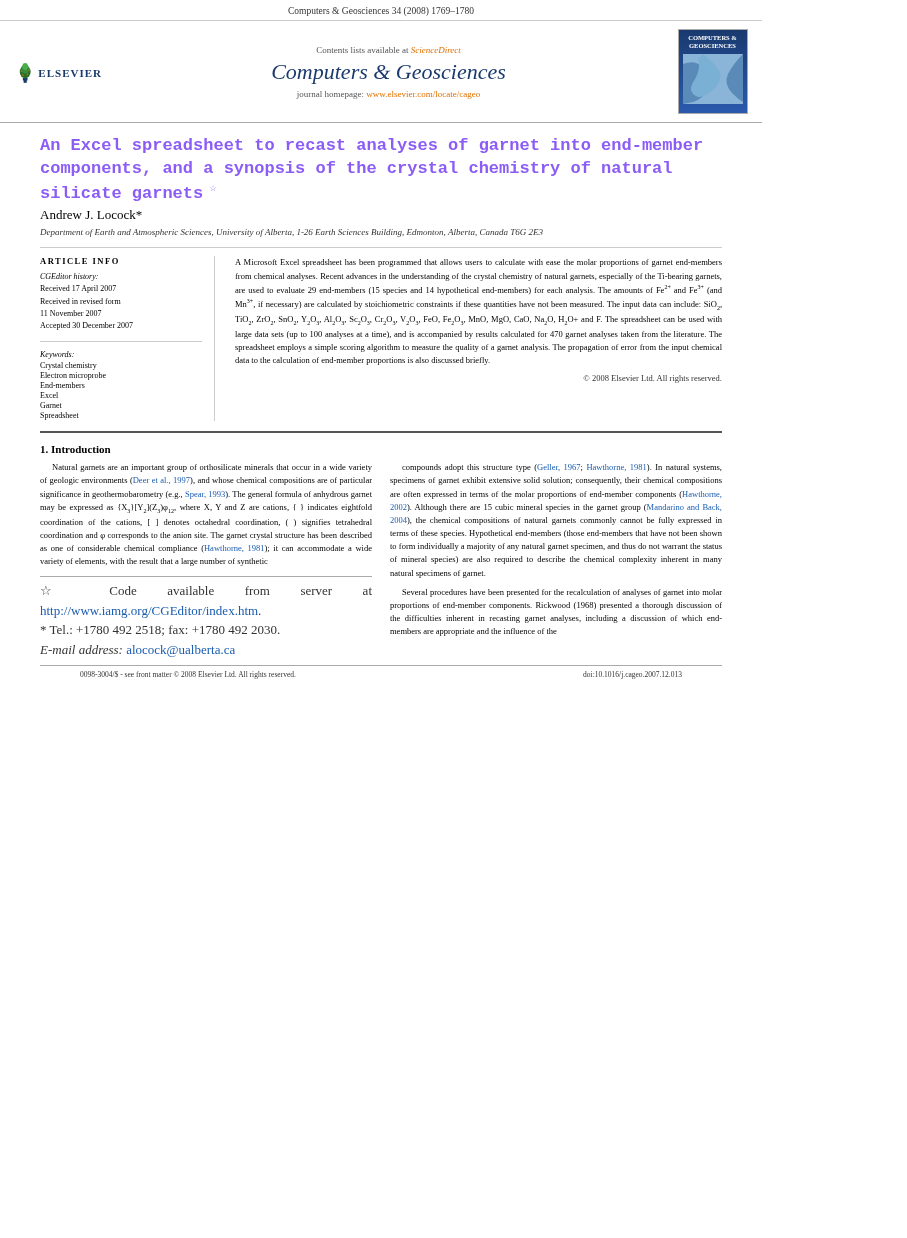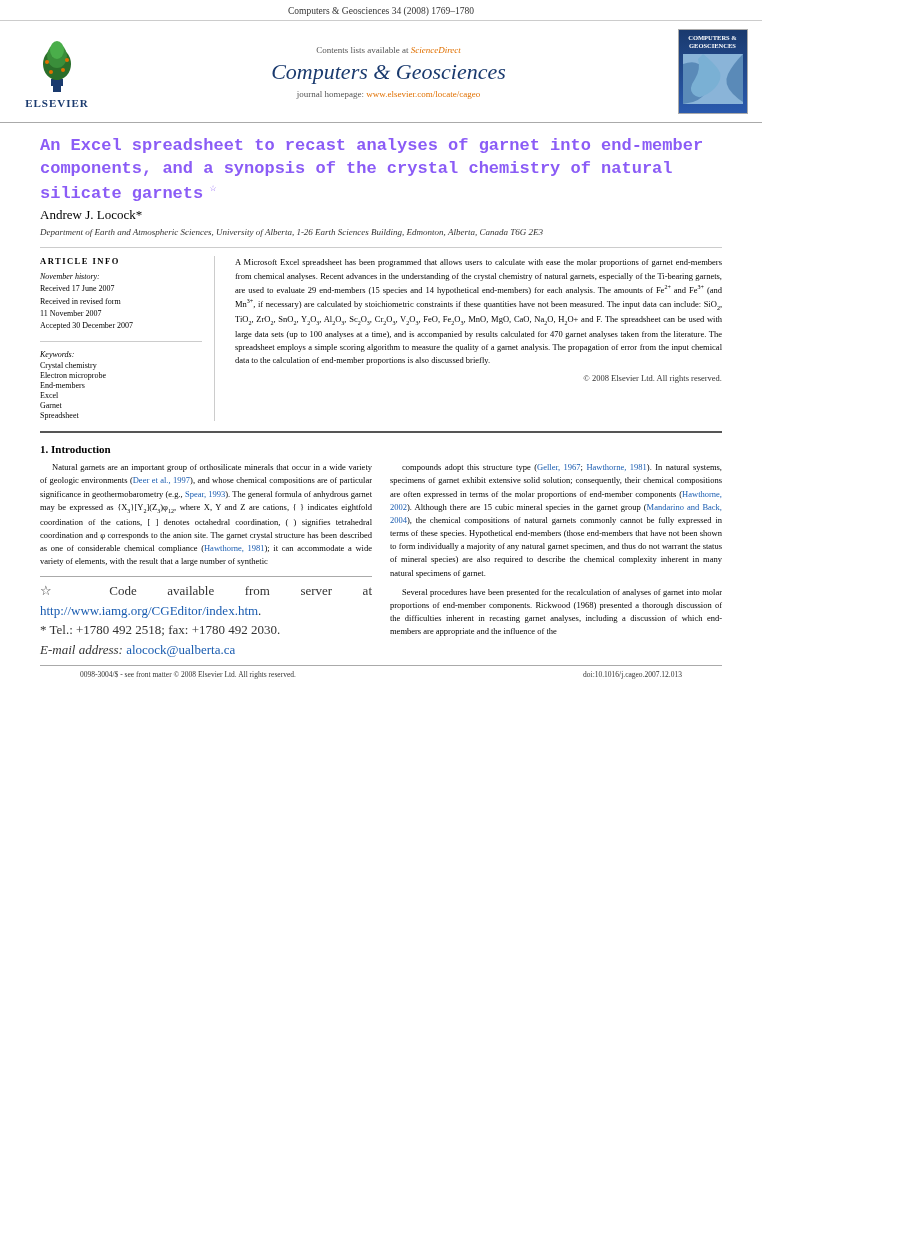--- a/index.html
+++ b/index.html
@@ -35,21 +35,21 @@
       align-items: stretch;
       border-bottom: 1px solid #aaa;
       padding: 8px 12px;
       gap: 10px;
     }
 
     .elsevier-logo {
       width: 90px;
       flex-shrink: 0;
       display: flex;
-      flex-direction: column;
+      flex-direction: row;
       align-items: center;
       justify-content: center;
     }
 
     .elsevier-logo .elsevier-text {
       font-size: 11px;
       font-weight: bold;
       color: #1a3a6e;
       letter-spacing: 1px;
       margin-top: 3px;
@@ -387,22 +387,22 @@
     <div class="author-affiliation">Department of Earth and Atmospheric Sciences, University of Alberta, 1-26 Earth Sciences Building, Edmonton, Alberta, Canada T6G 2E3</div>
 
     <hr class="divider">
 
     <div class="two-col">
 
       <div class="left-col">
         <div class="section-heading">ARTICLE INFO</div>
 
         <div class="article-history">
-          <div class="history-label">November history:</div>
-          <div class="history-item">Received 17 June 2007</div>
+          <div class="history-label">CGEditor history:</div>
+          <div class="history-item">Received 17 April 2007</div>
           <div class="history-item">Received in revised form</div>
           <div class="history-item">11 November 2007</div>
           <div class="history-item">Accepted 30 December 2007</div>
         </div>
 
         <hr class="divider">
 
         <div class="keywords-section">
           <div class="keywords-label">Keywords:</div>
           <div class="keyword-item">Crystal chemistry</div>

